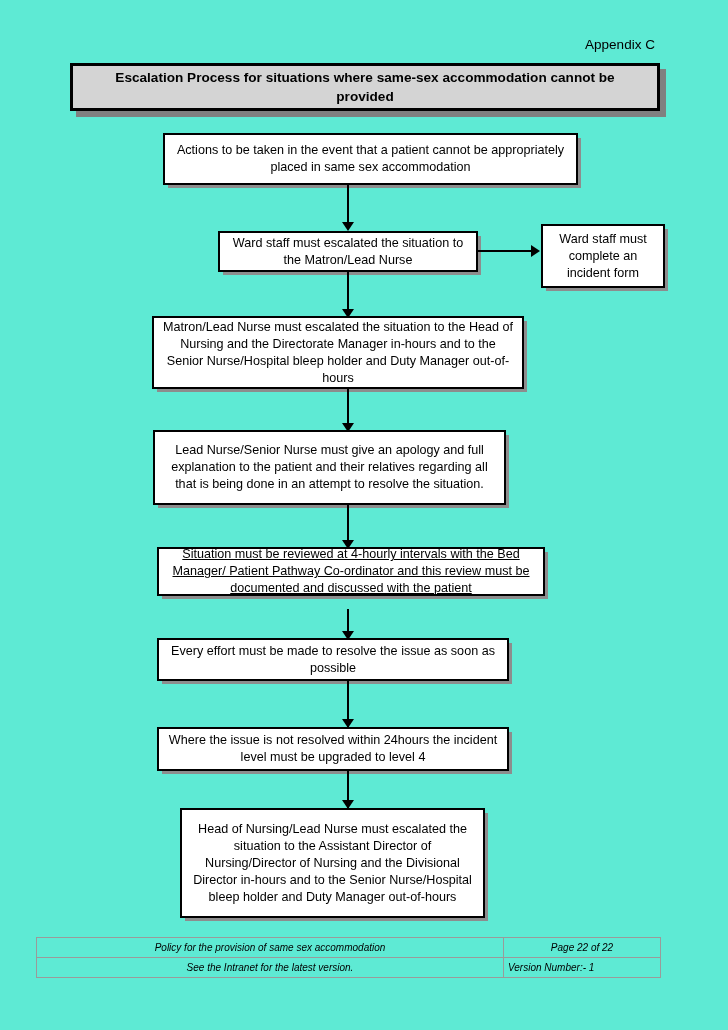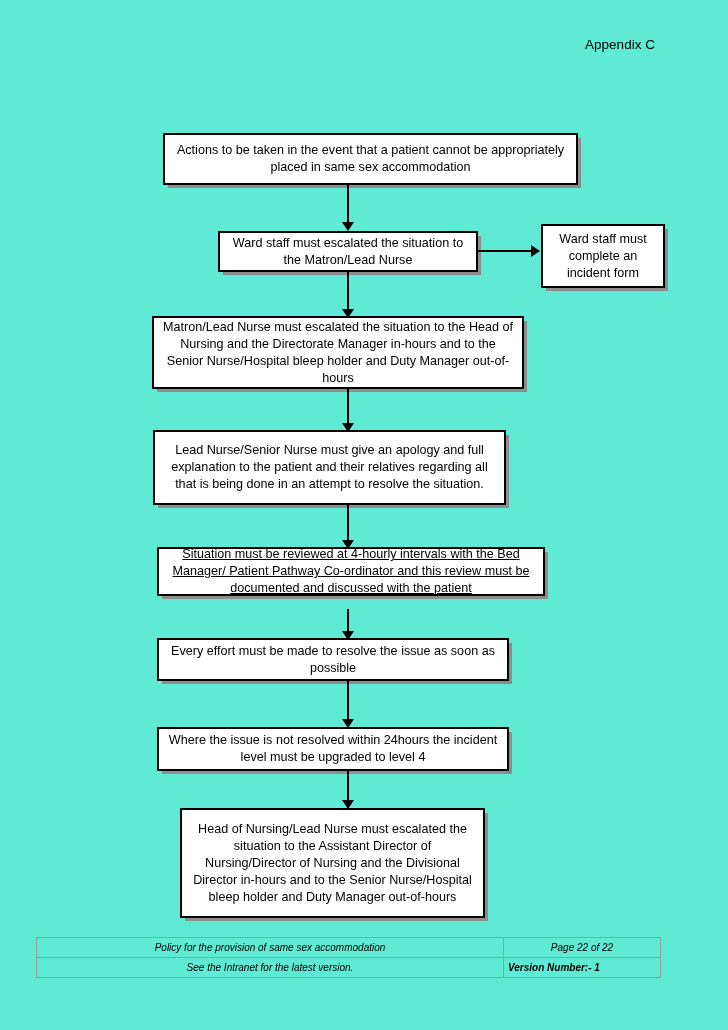--- a/index.html
+++ b/index.html
@@ -123,20 +123,23 @@
   .fc-center { text-align: center; }
   .fc-left-pad { text-align: left; padding-left: 8px; }
 </style>
 </head>
 <body>
 
 <div id="page">
 
   <div class="appendix-label">Appendix C</div>
 
+  <div class="title-banner">
+    <div class="title-text">Escalation Process for situations where same-sex accommodation cannot be provided</div>
+  </div>
 
   <div class="flow-box" style="left:163px; top:133px; width:415px; height:52px;">
     <div class="box-text">Actions to be taken in the event that a patient cannot be appropriately placed in same sex accommodation</div>
   </div>
 
   <div class="connector-v" style="left:347px; top:185px; height:39px;"></div>
   <div class="arrow-down" style="left:342px; top:222px;"></div>
 
   <div class="flow-box" style="left:218px; top:231px; width:260px; height:41px;">
     <div class="box-text">Ward staff must escalated the situation to the Matron/Lead Nurse</div>
@@ -192,18 +195,18 @@
   </div>
 
   <table class="footer-table">
     <tbody>
       <tr>
         <td class="fc-center" style="width:458px;">Policy for the provision of same sex accommodation</td>
         <td class="fc-center" style="width:148px;">Page 22 of 22</td>
       </tr>
       <tr>
         <td class="fc-center" style="width:339px;">See the Intranet for the latest version.</td>
-        <td class="fc-left-pad" style="width:267px;font-weight:bold;">Version Number:- 1</td>
+        <td class="fc-left-pad" style="width:267px;">Version Number:- 1</td>
       </tr>
     </tbody>
   </table>
 
 </div>
 
 </body></html>

